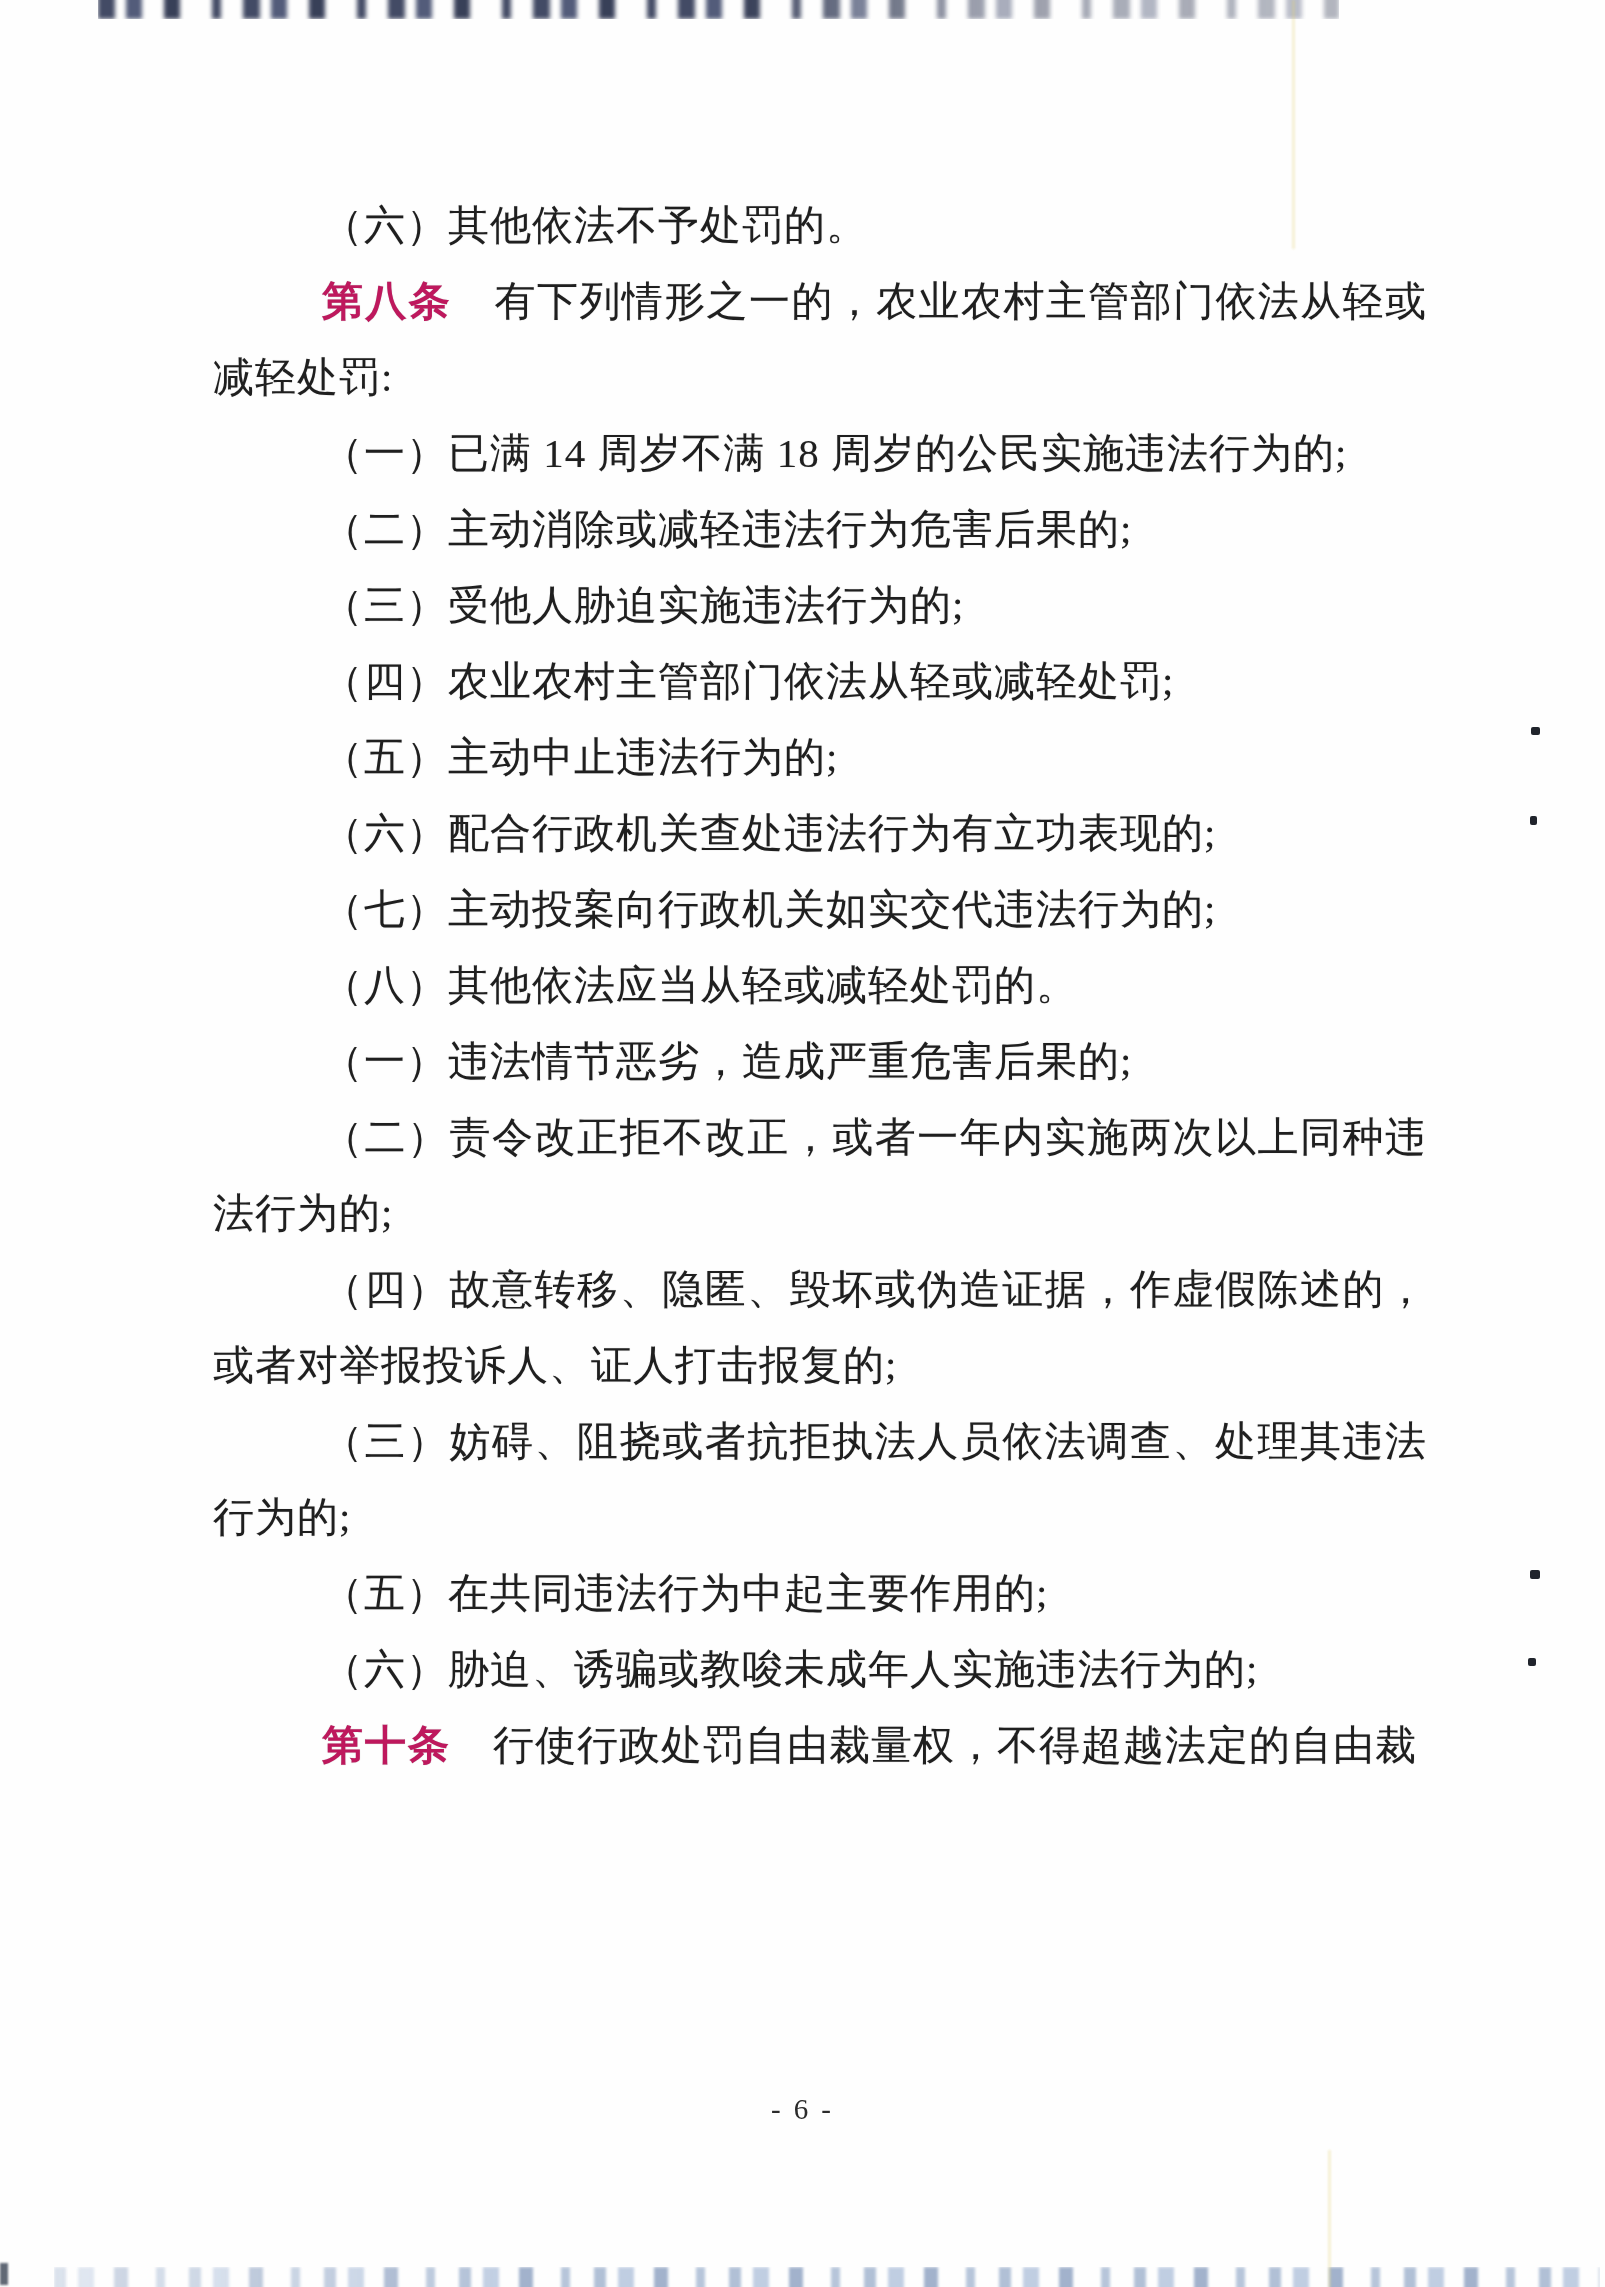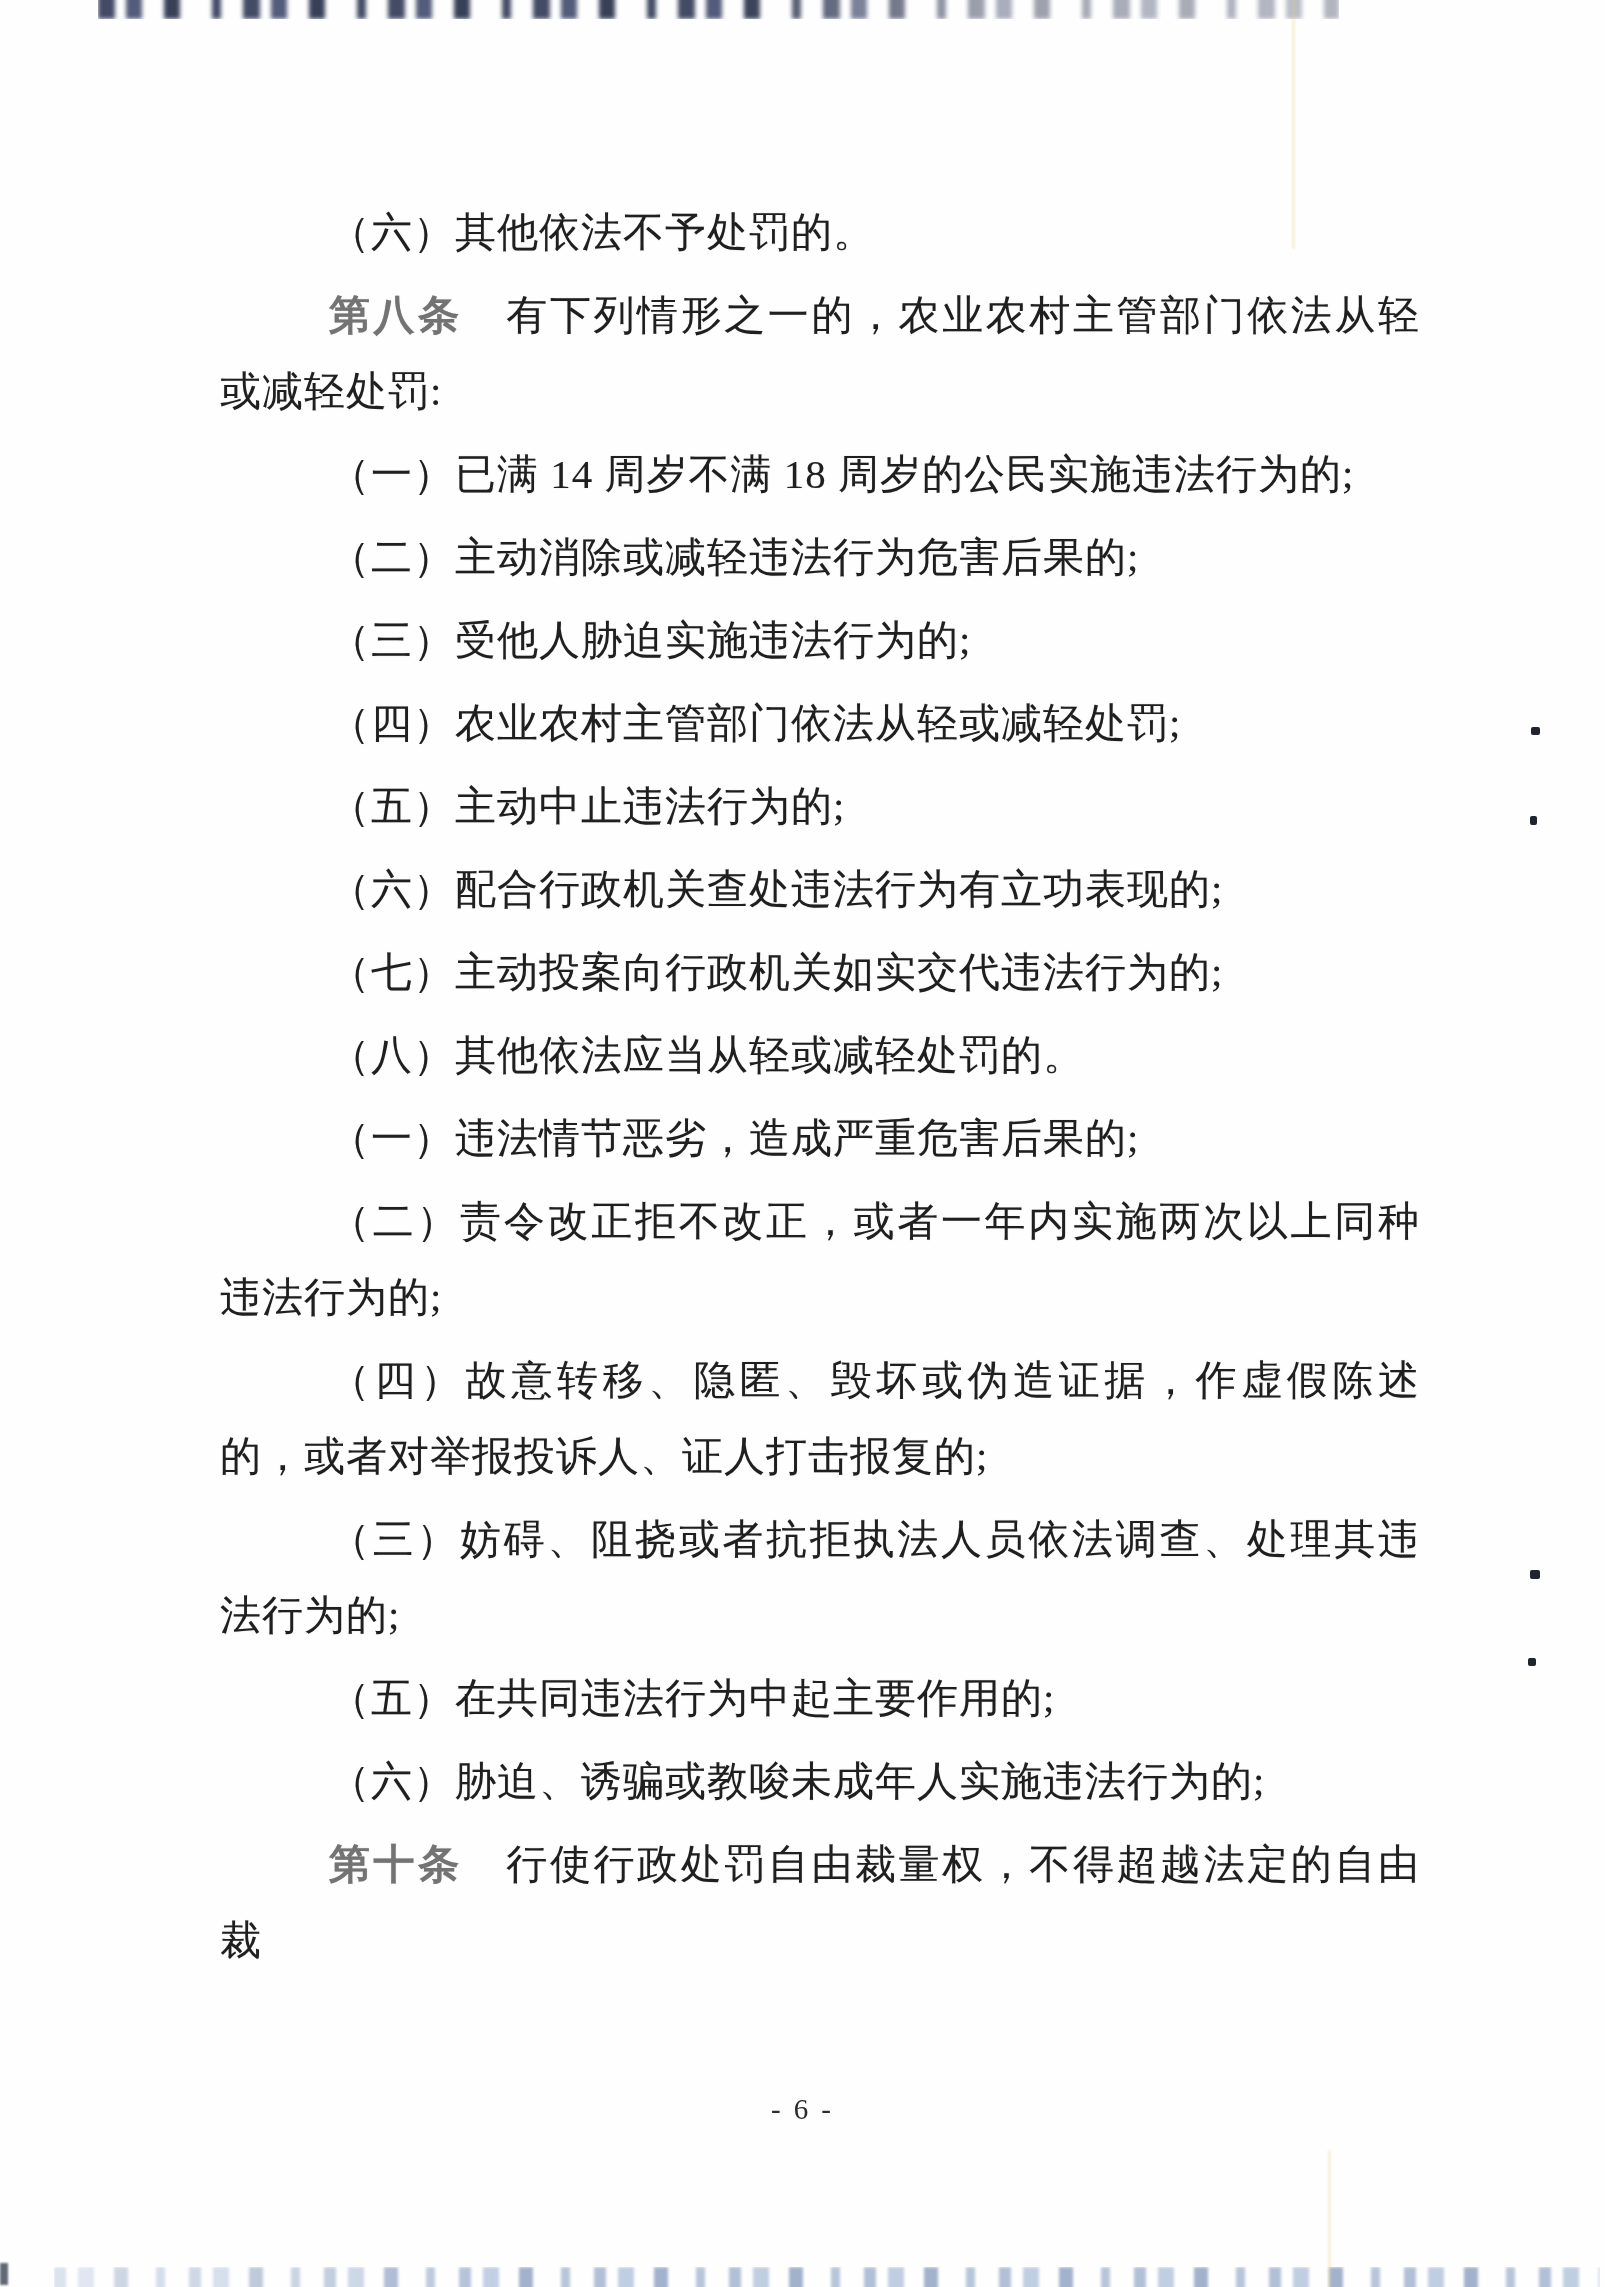--- a/index.html
+++ b/index.html
@@ -4,28 +4,28 @@
 <style>
   html,body{margin:0;padding:0;}
   body{width:1605px;height:2288px;background:#ffffff;}
   .page{
     position:relative;width:1605px;height:2288px;overflow:hidden;
     background:#fefefe;
     font-family:"Liberation Serif","DejaVu Serif",serif;
   }
   .text-block{position:absolute;left:213px;top:187px;width:1214px;}
   .para{
-    margin:7px;padding:0;
+    margin:0;padding:0;
     font-size:41px;line-height:76px;letter-spacing:1px;
     color:#1f1f1f;text-align:justify;text-indent:109px;
     text-shadow:0 0 1px rgba(20,20,20,.28);
   }
   .article-label{
     font-family:"Liberation Sans","DejaVu Sans",sans-serif;
-    font-weight:700;color:#737373;letter-spacing:2px;
+    font-weight:700;color:#be185d;letter-spacing:2px;
   }
   .footer{
     position:absolute;top:2093px;left:0;width:1605px;
     text-align:center;font-size:29px;color:#2b2b2b;letter-spacing:2.9px;
     font-family:"Liberation Serif","DejaVu Serif",serif;
   }
   
   .artifact-top{
     position:absolute;left:98px;top:-6.8px;width:1241px;height:26px;
     background:repeating-linear-gradient(90deg,

